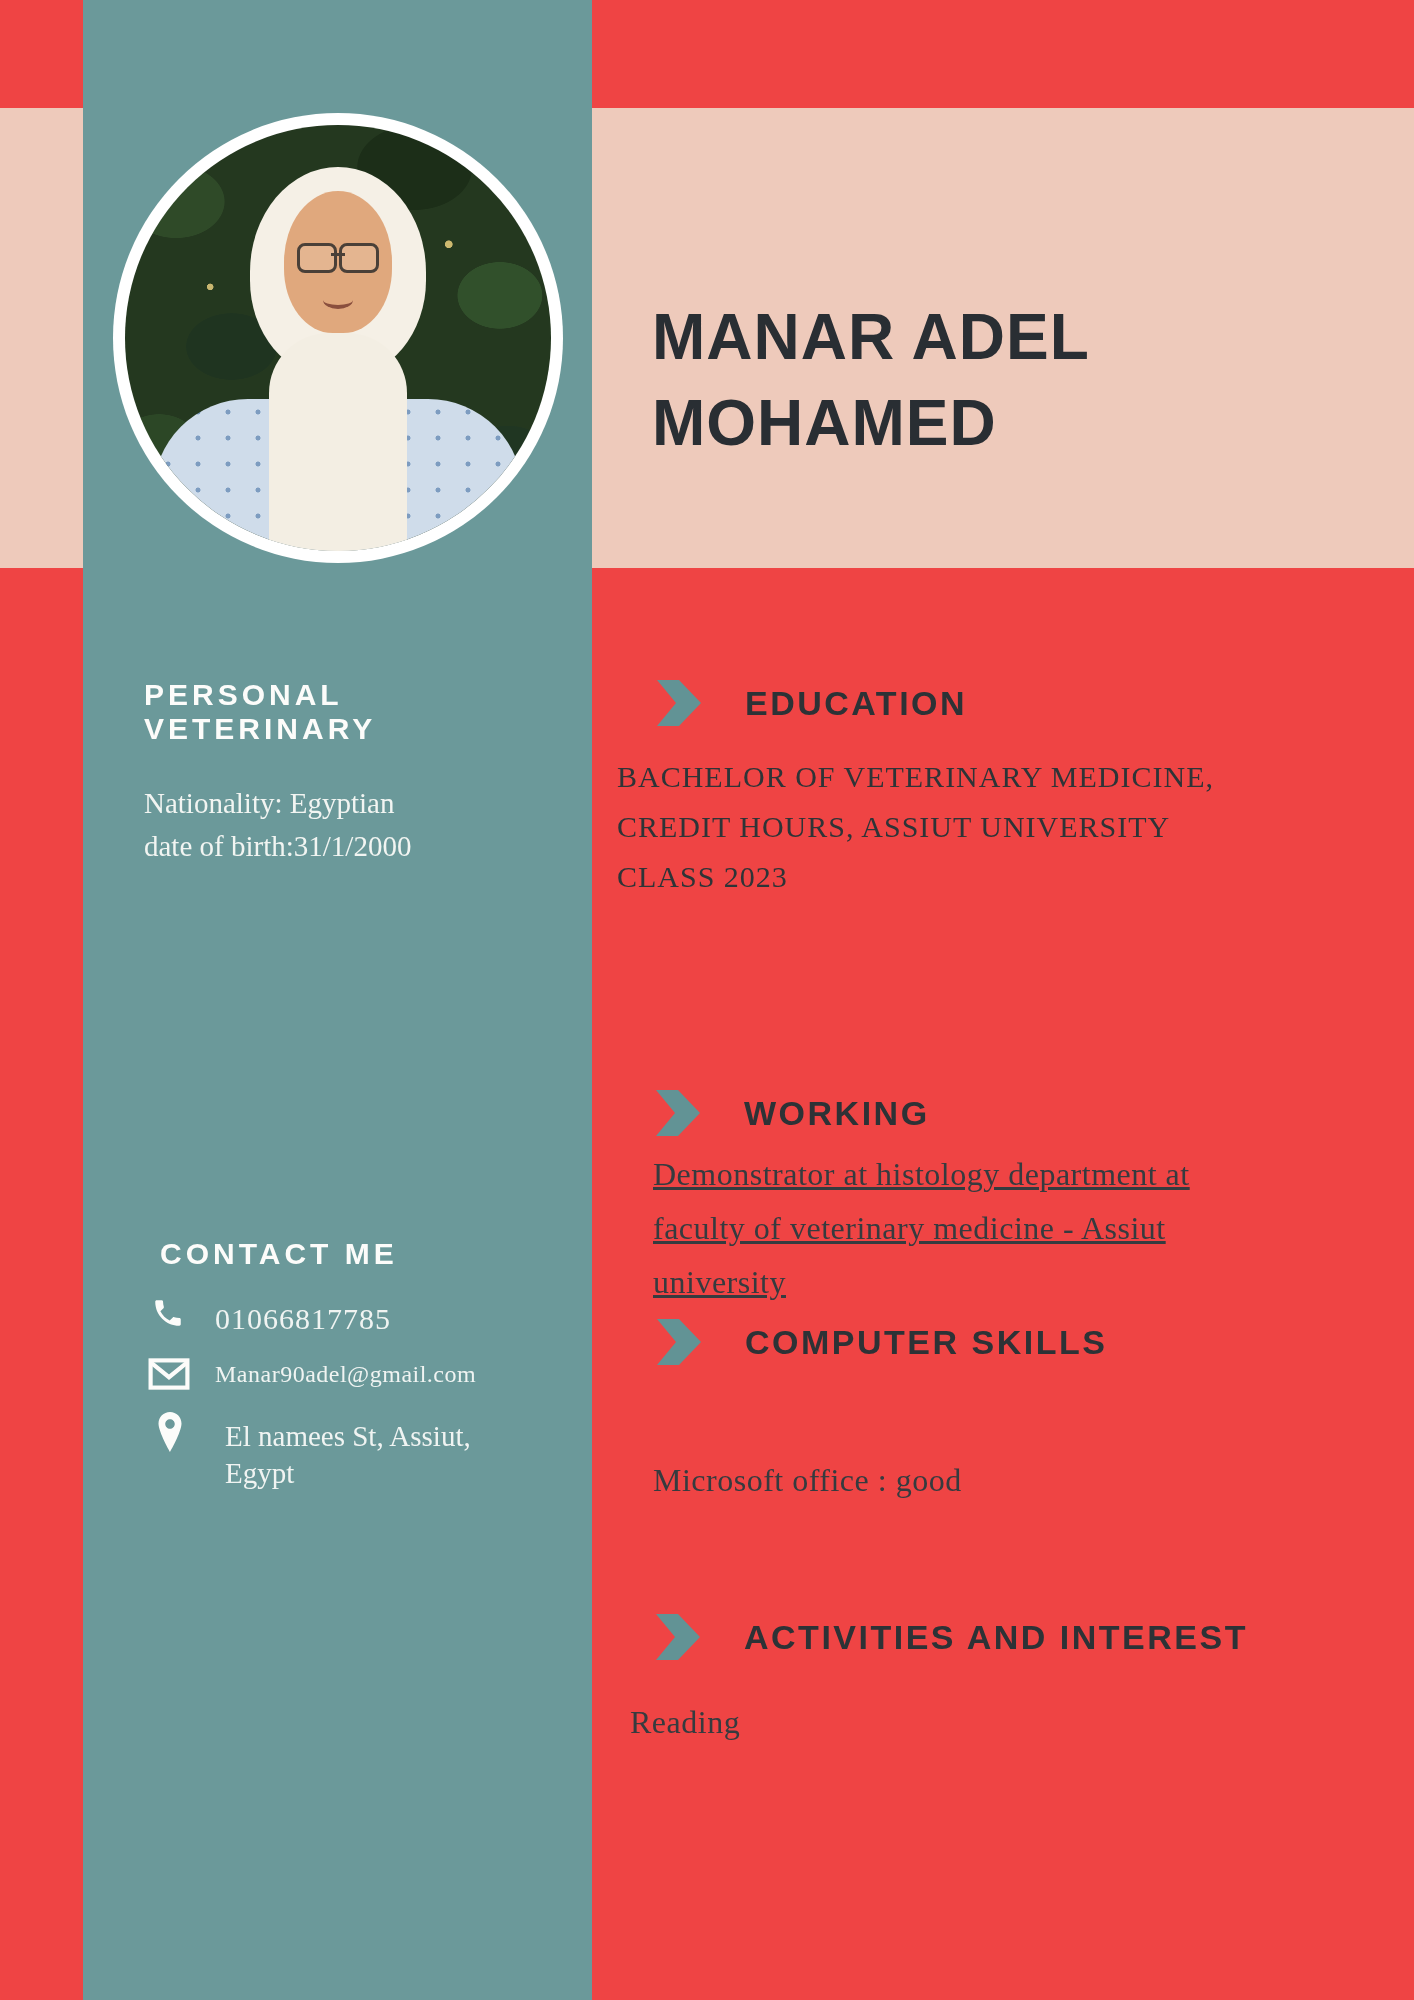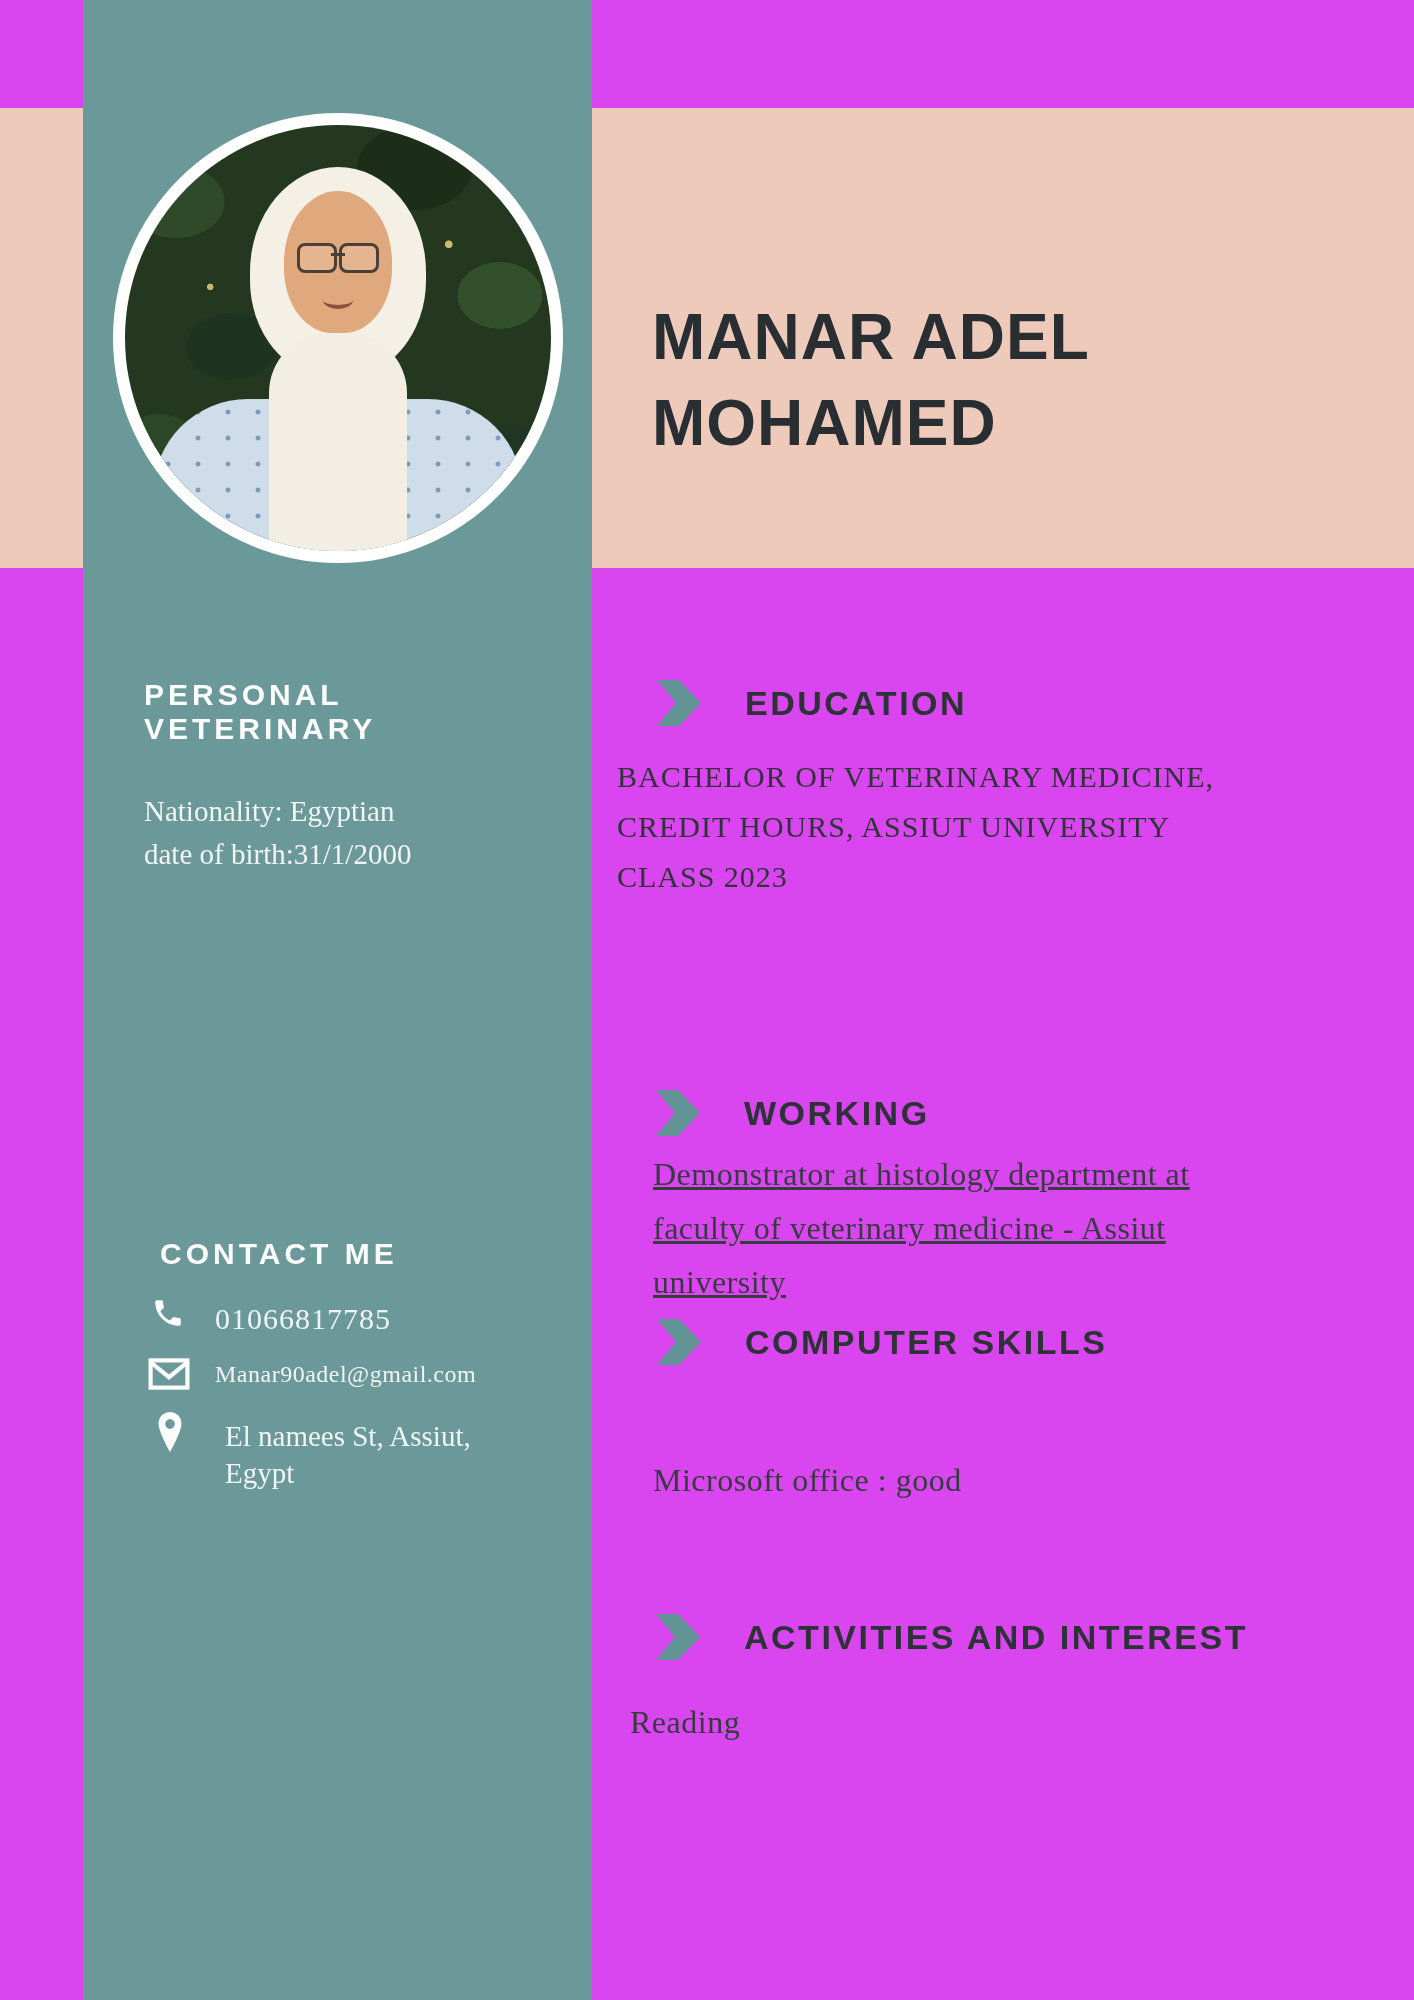--- a/index.html
+++ b/index.html
@@ -1,19 +1,19 @@
 <!DOCTYPE html>
 <html><head>
 <meta charset="utf-8">
 <style>
   html,body{margin:0;padding:0;background:#e8e8e8;}
   .page{
     position:relative;
     width:1414px;height:2000px;
-    background:#d946ef;
+    background:#ef4444;
     overflow:hidden;
     font-family:"Liberation Sans", sans-serif;
     margin:0 auto;
   }
   
   .peach-band{
     position:absolute;left:0;top:108px;width:1414px;height:460px;
     background:#eecabb;
   }
   
@@ -99,21 +99,20 @@
     position:absolute;color:#fcfcfa;font-weight:bold;
     font-size:30px;line-height:34px;letter-spacing:4px;
     z-index:4;
   }
   .s-personal{left:144px;top:678px;width:250px;}
   .s-contact{left:160px;top:1237px;width:320px;}
   .s-serif{
     position:absolute;color:#f2f5f2;
     font-family:"Liberation Serif", serif;
     z-index:4;
-    margin-top:8px;
   }
   .s-nationality{left:144px;top:782px;font-size:29px;line-height:43px;}
   .s-birth{left:144px;top:825px;font-size:29px;line-height:43px;}
   .c-icon{position:absolute;z-index:4;}
   .i-phone{left:151px;top:1296px;}
   .i-mail{left:148px;top:1358px;}
   .i-pin{left:155px;top:1410px;}
   .c-text{
     position:absolute;left:215px;color:#f0f4f2;
     font-family:"Liberation Serif", serif;z-index:4;

